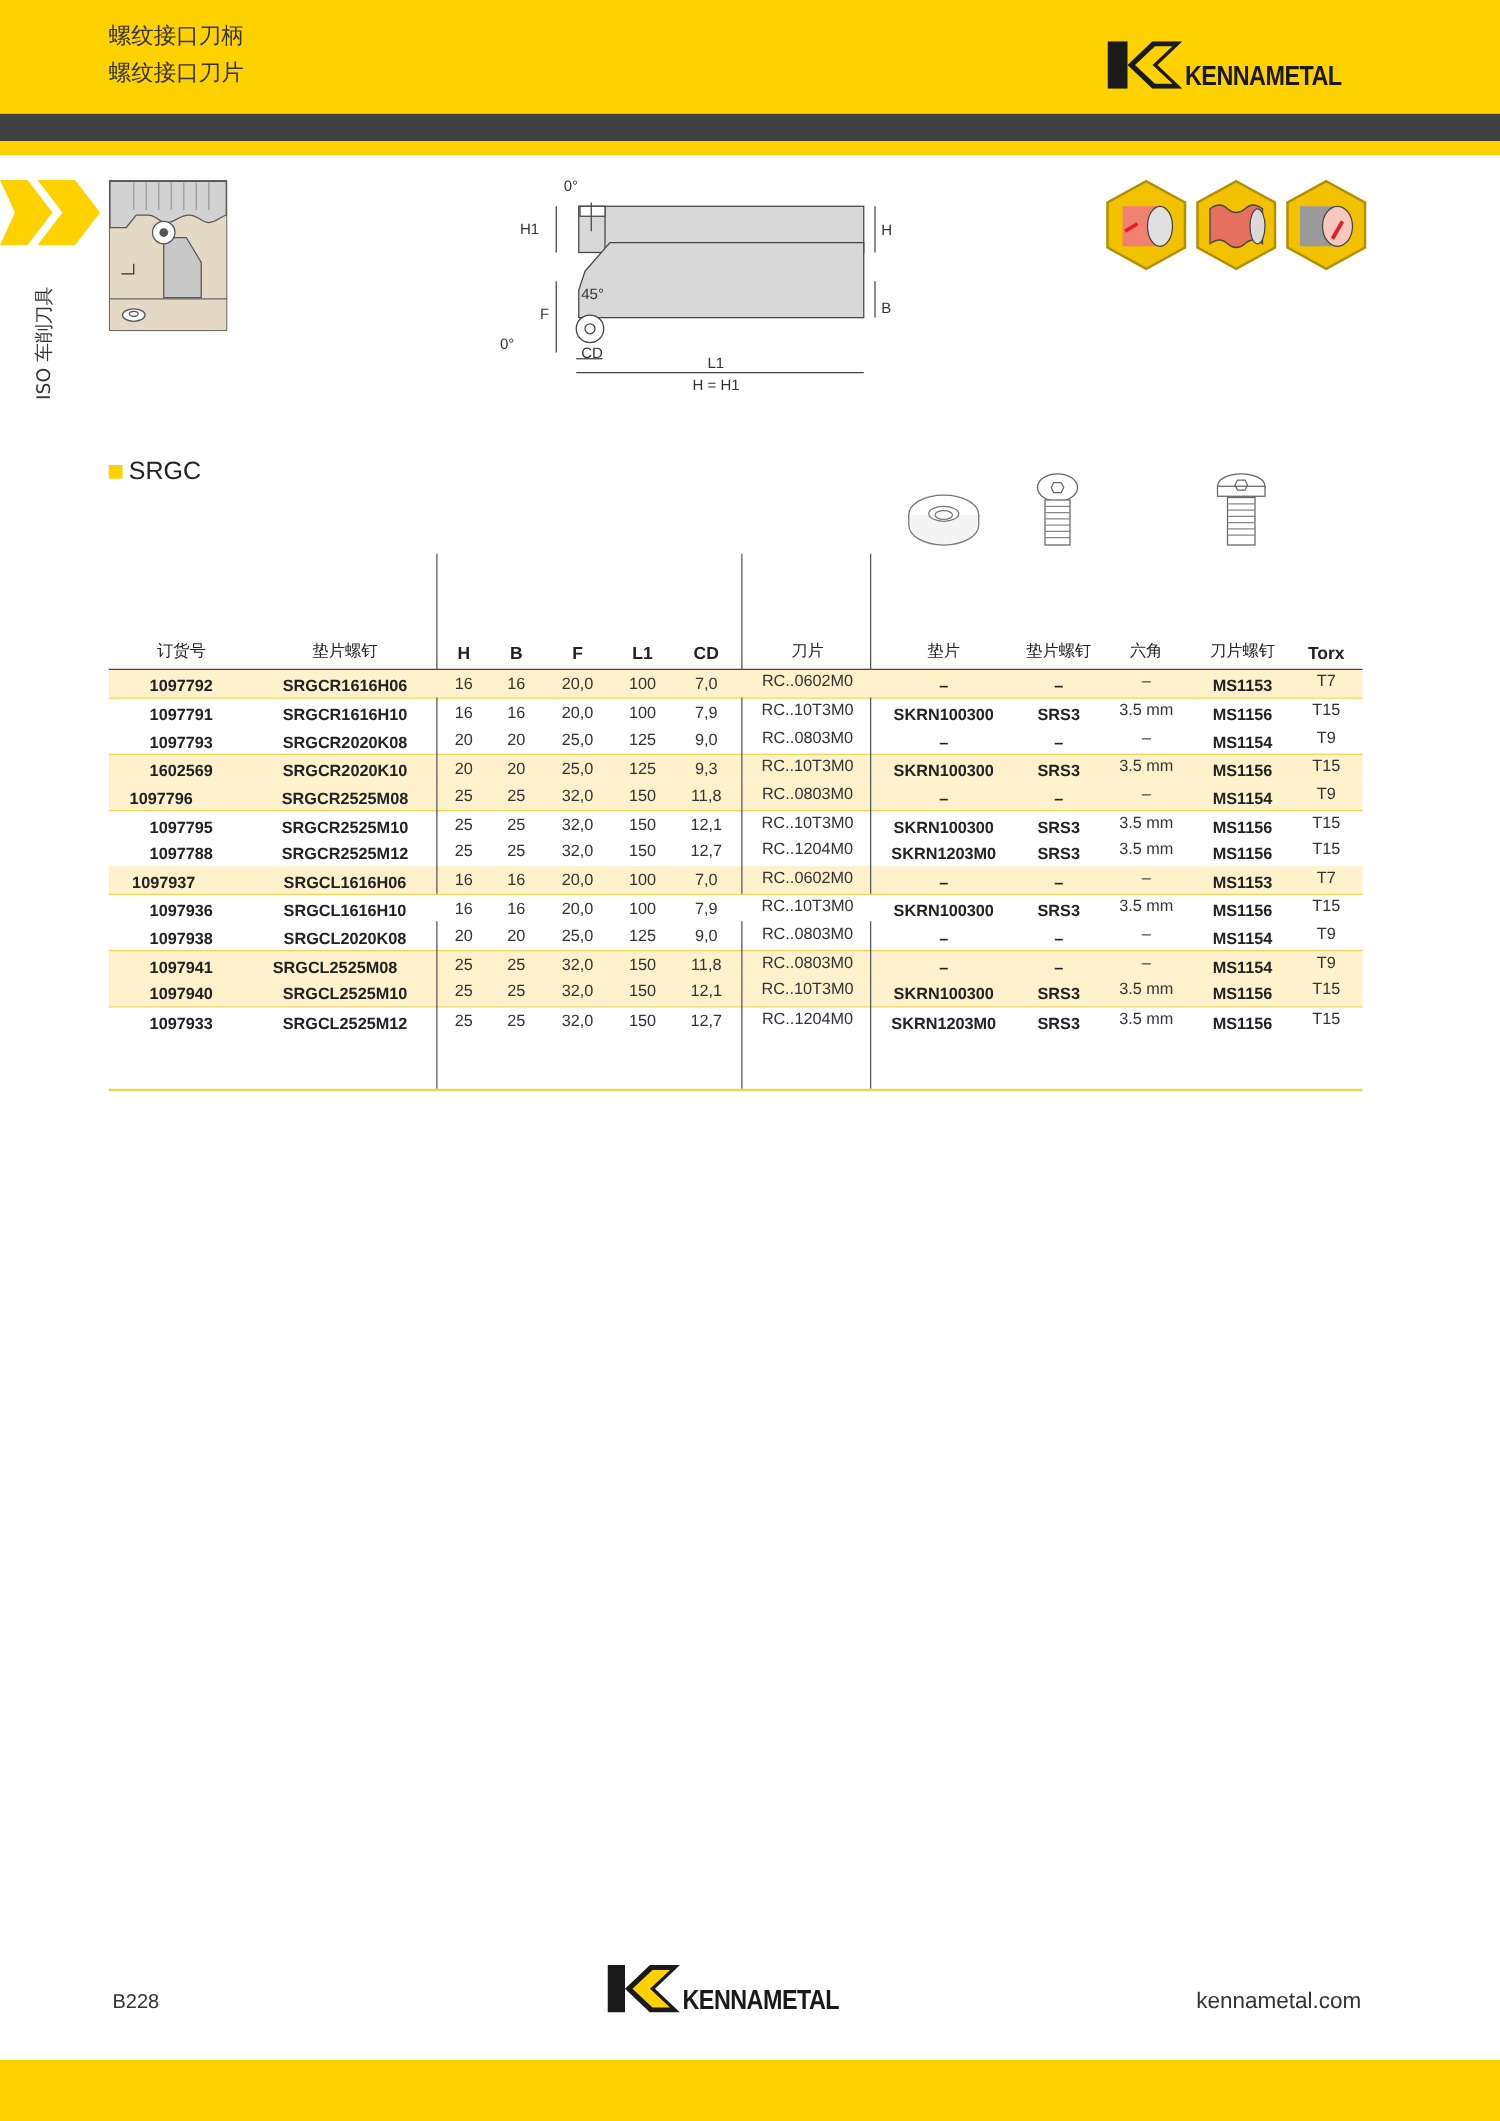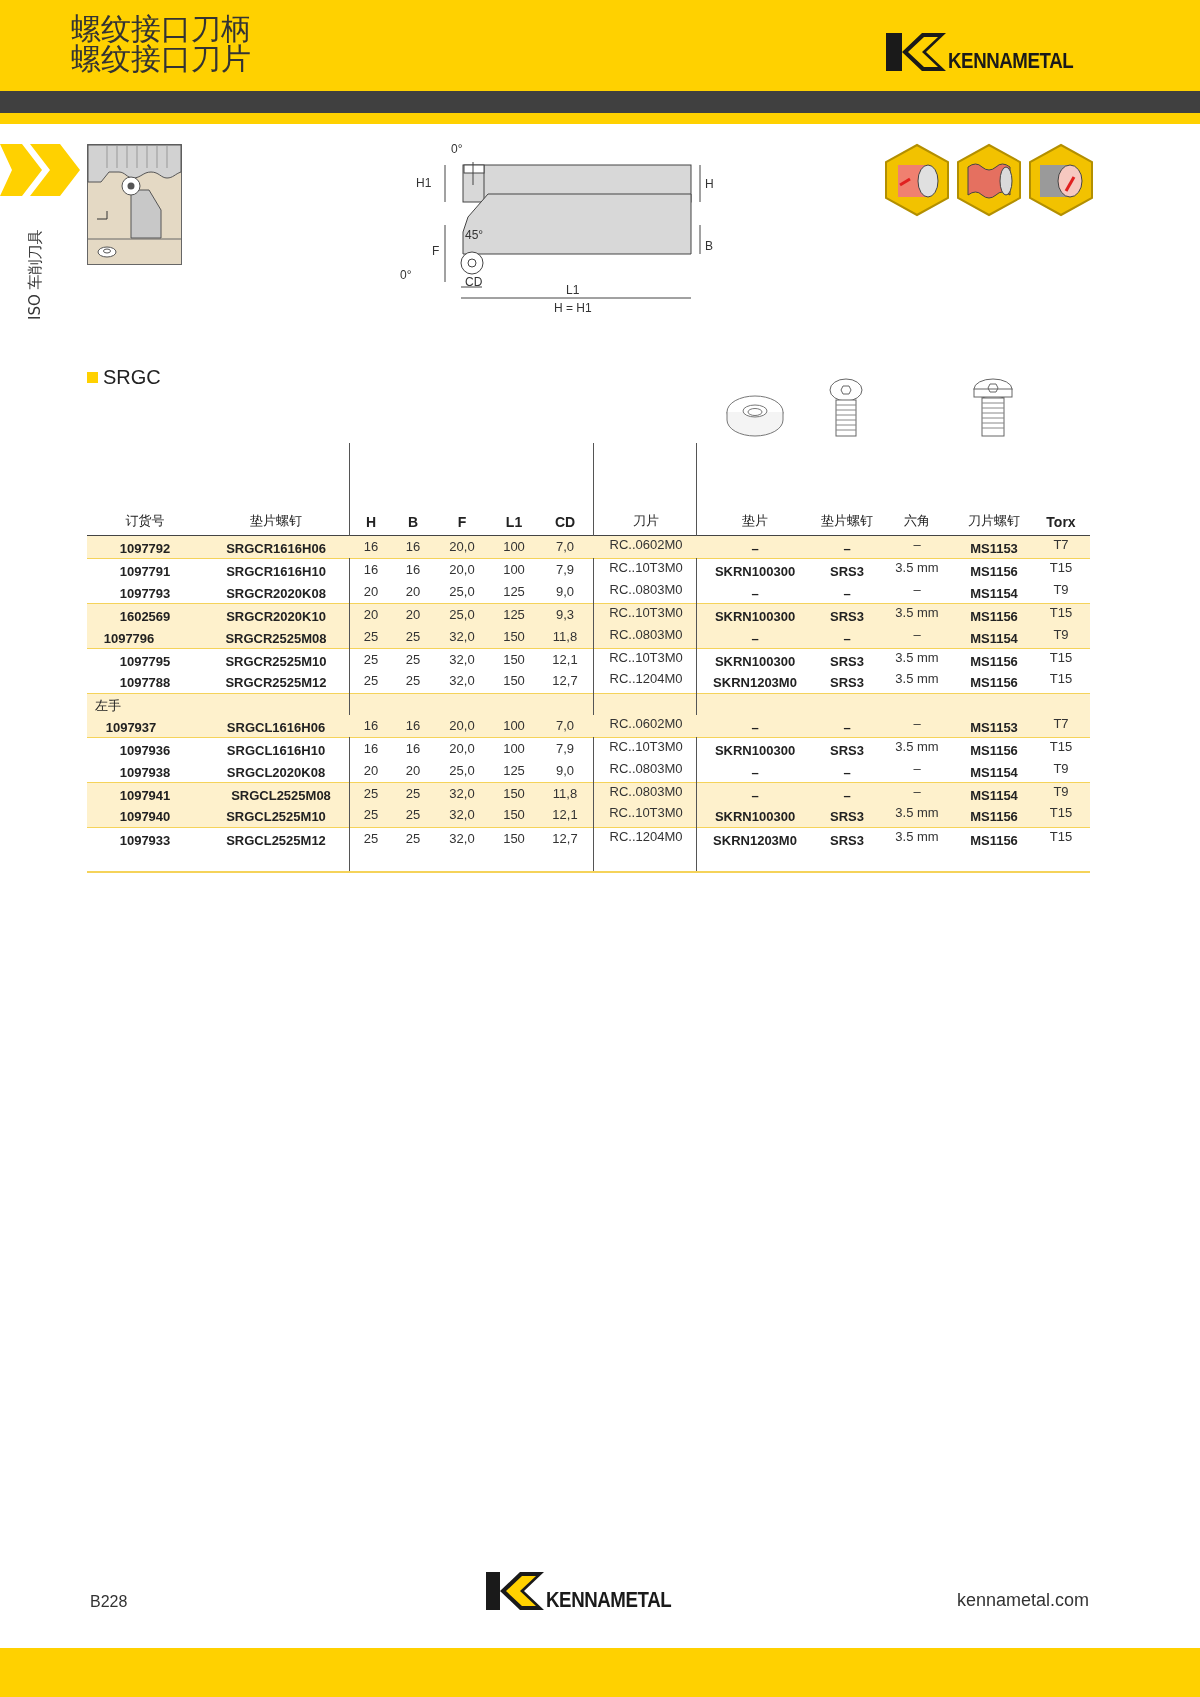--- a/index.html
+++ b/index.html
@@ -1,20 +1,20 @@
 <!DOCTYPE html>
 <html><head>
 <meta charset="utf-8">
 <style>
   * { box-sizing: border-box; margin: 0; padding: 0; }
   body { width: 1200px; height: 1697px; background: #fff; font-family: "Liberation Sans", "DejaVu Sans", sans-serif; color: #222; position: relative; overflow: hidden; }
   .top-band { position: absolute; left: 0; top: 0; width: 1200px; height: 91px; background: #FFD100; }
   .dark-band { position: absolute; left: 0; top: 91px; width: 1200px; height: 22px; background: #404040; }
   .thin-yellow { position: absolute; left: 0; top: 113px; width: 1200px; height: 11px; background: #FFD100; }
-  .title { position: absolute; left: 71px; top: 14px; font-size: 30px; line-height: 30px; color: #333; font-family: "DejaVu Sans", sans-serif; }
+  .title { position: absolute; left: 87px; top: 14px; font-size: 18px; line-height: 30px; color: #333; font-family: "DejaVu Sans", sans-serif; }
   .logo { position: absolute; display: flex; align-items: flex-end; }
   .logo-top { left: 886px; top: 33px; }
   .logo-bottom { left: 486px; top: 1572px; }
   .logo-text { font-family: "Liberation Sans", sans-serif; font-weight: bold; font-size: 22px; letter-spacing: -0.5px; transform: scaleX(0.85); transform-origin: left bottom; color: #1a1a1a; margin-left: 2px; line-height: 20px; }
   .chevron { position: absolute; left: 0; top: 144px; }
   .side-text { position: absolute; left: 26px; top: 320px; transform: rotate(-90deg); transform-origin: left top; font-size: 15px; font-family: "DejaVu Sans", sans-serif; color: #333; white-space: nowrap; }
   .section-title { position: absolute; left: 87px; top: 366px; display: flex; align-items: center; font-size: 20px; color: #222; }
   .section-title .sq { width: 11px; height: 11px; background: #FFD100; margin-right: 5px; }
   .table { position: absolute; left: 87px; top: 443px; width: 1003px; font-size: 13px; }
   .hdr { position: relative; height: 93px; border-bottom: 1.5px solid #444; }
@@ -284,21 +284,20 @@
         <span style="left: 375px;">32,0</span>
         <span style="left: 427px;">150</span>
         <span style="left: 478px;">12,7</span>
         <span class="hi" style="left: 559px;">RC..1204M0</span>
         <span class="b" style="left: 668px;">SKRN1203M0</span>
         <span class="b" style="left: 760px;">SRS3</span>
         <span class="hi" style="left: 830px;">3.5 mm</span>
         <span class="b" style="left: 907px;">MS1156</span>
         <span class="hi" style="left: 974px;">T15</span>
       </div>
-      <div class="group shaded sep">左手</div>
       <div class="row shaded">
         <span class="b" style="left: 44px;">1097937</span>
         <span class="b" style="left: 189px;">SRGCL1616H06</span>
         <span style="left: 284px;">16</span>
         <span style="left: 326px;">16</span>
         <span style="left: 375px;">20,0</span>
         <span style="left: 427px;">100</span>
         <span style="left: 478px;">7,0</span>
         <span class="hi" style="left: 559px;">RC..0602M0</span>
         <span class="b" style="left: 668px;">–</span>
@@ -332,21 +331,21 @@
         <span style="left: 478px;">9,0</span>
         <span class="hi" style="left: 559px;">RC..0803M0</span>
         <span class="b" style="left: 668px;">–</span>
         <span class="b" style="left: 760px;">–</span>
         <span class="hi" style="left: 830px;">–</span>
         <span class="b" style="left: 907px;">MS1154</span>
         <span class="hi" style="left: 974px;">T9</span>
       </div>
       <div class="row shaded sep">
         <span class="b" style="left: 58px;">1097941</span>
-        <span class="b" style="left: 194px;">SRGCL2525M08</span>
+        <span class="b" style="left: 181px;">SRGCL2525M08</span>
         <span style="left: 284px;">25</span>
         <span style="left: 326px;">25</span>
         <span style="left: 375px;">32,0</span>
         <span style="left: 427px;">150</span>
         <span style="left: 478px;">11,8</span>
         <span class="hi" style="left: 559px;">RC..0803M0</span>
         <span class="b" style="left: 668px;">–</span>
         <span class="b" style="left: 760px;">–</span>
         <span class="hi" style="left: 830px;">–</span>
         <span class="b" style="left: 907px;">MS1154</span>

